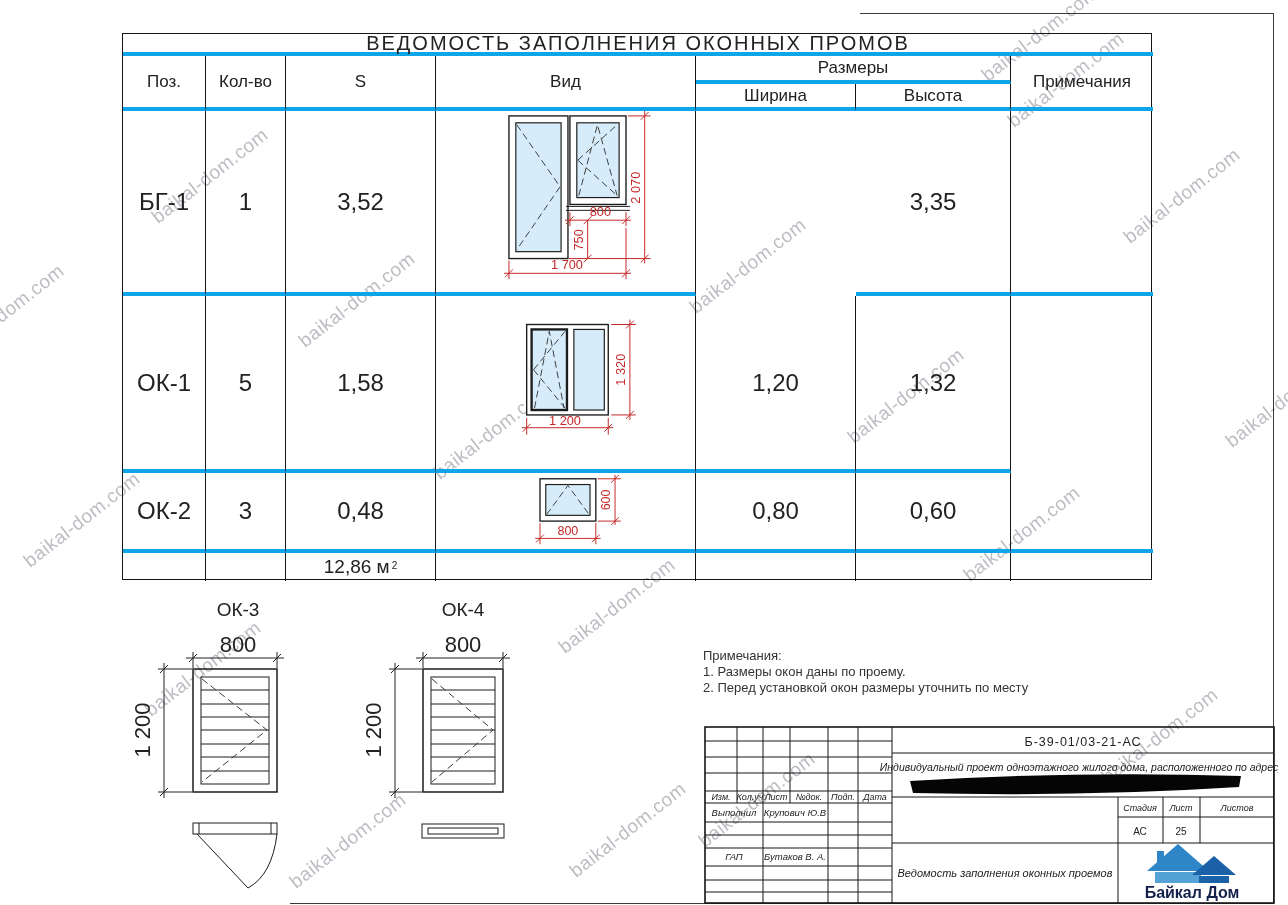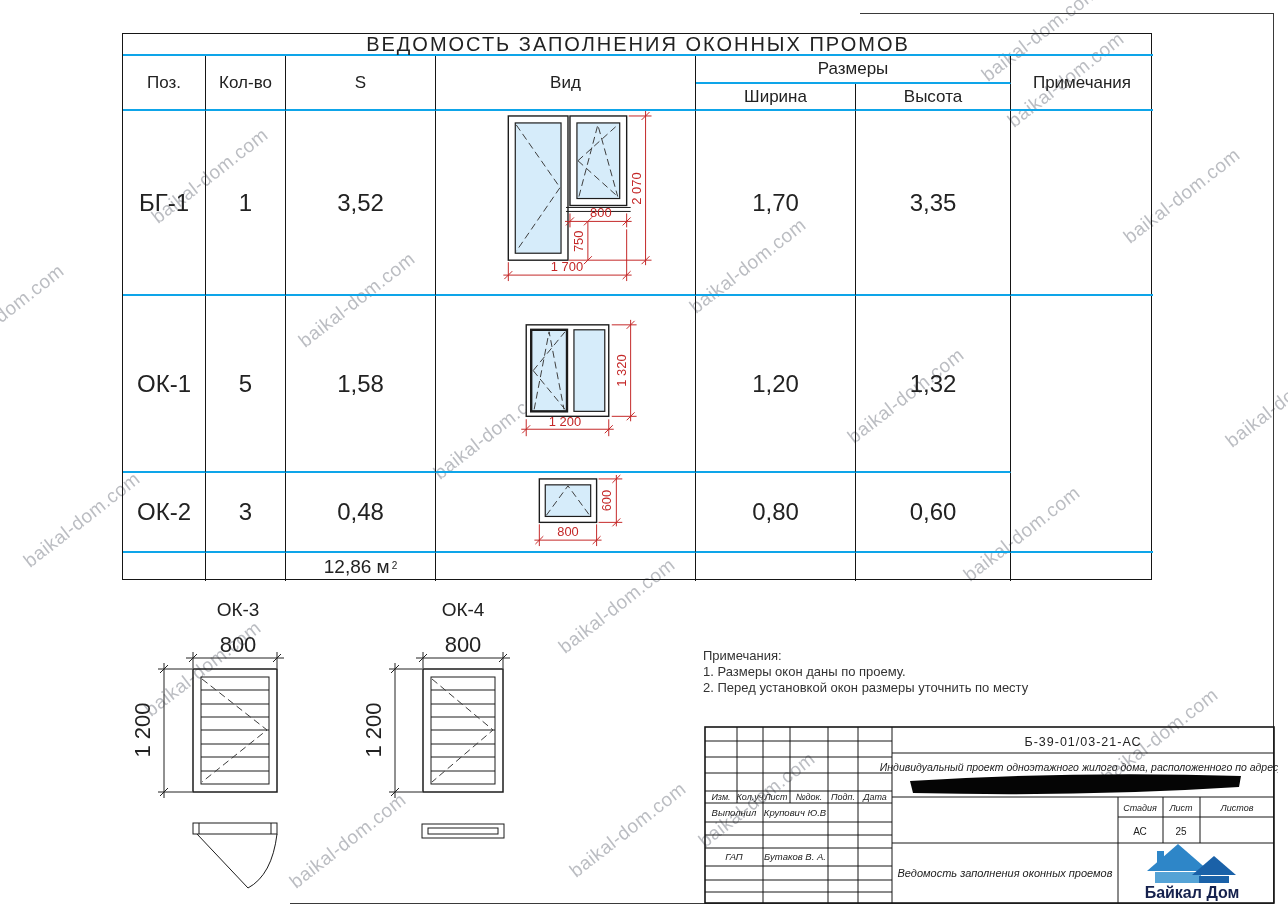--- a/index.html
+++ b/index.html
@@ -10,21 +10,21 @@
       font-size:19px;letter-spacing:.5px;color:rgba(112,118,128,.48);white-space:nowrap;pointer-events:none;}
   
   .frame-top{position:absolute;left:860px;top:13px;width:413px;height:1px;background:#3a3a3a;}
   .frame-right{position:absolute;left:1273px;top:13px;width:1px;height:890px;background:#3a3a3a;}
   .frame-bottom{position:absolute;left:290px;top:903px;width:984px;height:1px;background:#3a3a3a;}
   
   .schedule{position:absolute;left:122px;top:33px;width:1030px;height:547px;
     display:grid;box-sizing:border-box;border:1px solid #161616;
     grid-template-columns:83px 80px 150px 260px 160px 155px 142px;
     grid-template-rows:22px 28px 27px 185px 177px 80px 28px;}
-  .c{border-right:1px solid #161616;border-bottom:2px solid #0ea5e9;box-sizing:border-box;
+  .c{border-right:1px solid #161616;border-bottom:4px solid #0ea5e9;box-sizing:border-box;
      display:flex;align-items:center;justify-content:center;position:relative;overflow:visible;}
   .c.last{border-right:none;}
   .c.bot{border-bottom:none;}
   .t-title{font-size:20px;letter-spacing:2px;}
   .hdr{font-size:17px;}
   .h-qty{flex-direction:row;line-height:1.15;}
   .val{font-size:24px;}
   .notecell{align-items:flex-start;justify-content:flex-start;padding:24px 6px 0 10px;
             font-size:15.5px;line-height:1.75;text-align:left;}
   .totalcell{font-size:19px;}
@@ -121,21 +121,20 @@
         <g>
           <path class="dimr" d="M193,5 L216,5 M133,150 L216,150 M210,0 L210,155 M206,9 L214,1 M206,154 L214,146"></path>
           <text class="dimrt" font-size="14" transform="translate(205,78) rotate(-90)" text-anchor="middle">2 070</text>
         </g>
         <g>
           <path class="dimr" d="M72,152 L72,171 M191,119 L191,171 M67,165 L196,165 M68,169 L76,161 M187,169 L195,161"></path>
           <text class="dimrt" font-size="14" x="131" y="161" text-anchor="middle">1 700</text>
         </g>
       </svg>
     </div>
-    <div class="c val" style="grid-area:4/5/5/6">1,70</div>
     <div class="c val" style="grid-area:4/6/5/7">3,35</div>
     <div class="c val last notecell" style="grid-area:4/7/5/8"></div>
 
     <div class="c val" style="grid-area:5/1/6/2">ОК-1</div>
     <div class="c val" style="grid-area:5/2/6/3">5</div>
     <div class="c val" style="grid-area:5/3/6/4">1,58</div>
     <div class="c vidcell" style="grid-area:5/4/6/5">
       <svg viewBox="0 0 259 176">
         <rect class="frameln" x="90" y="29" width="83" height="92"></rect>
         <rect class="sash" x="95" y="34" width="36" height="82"></rect>

